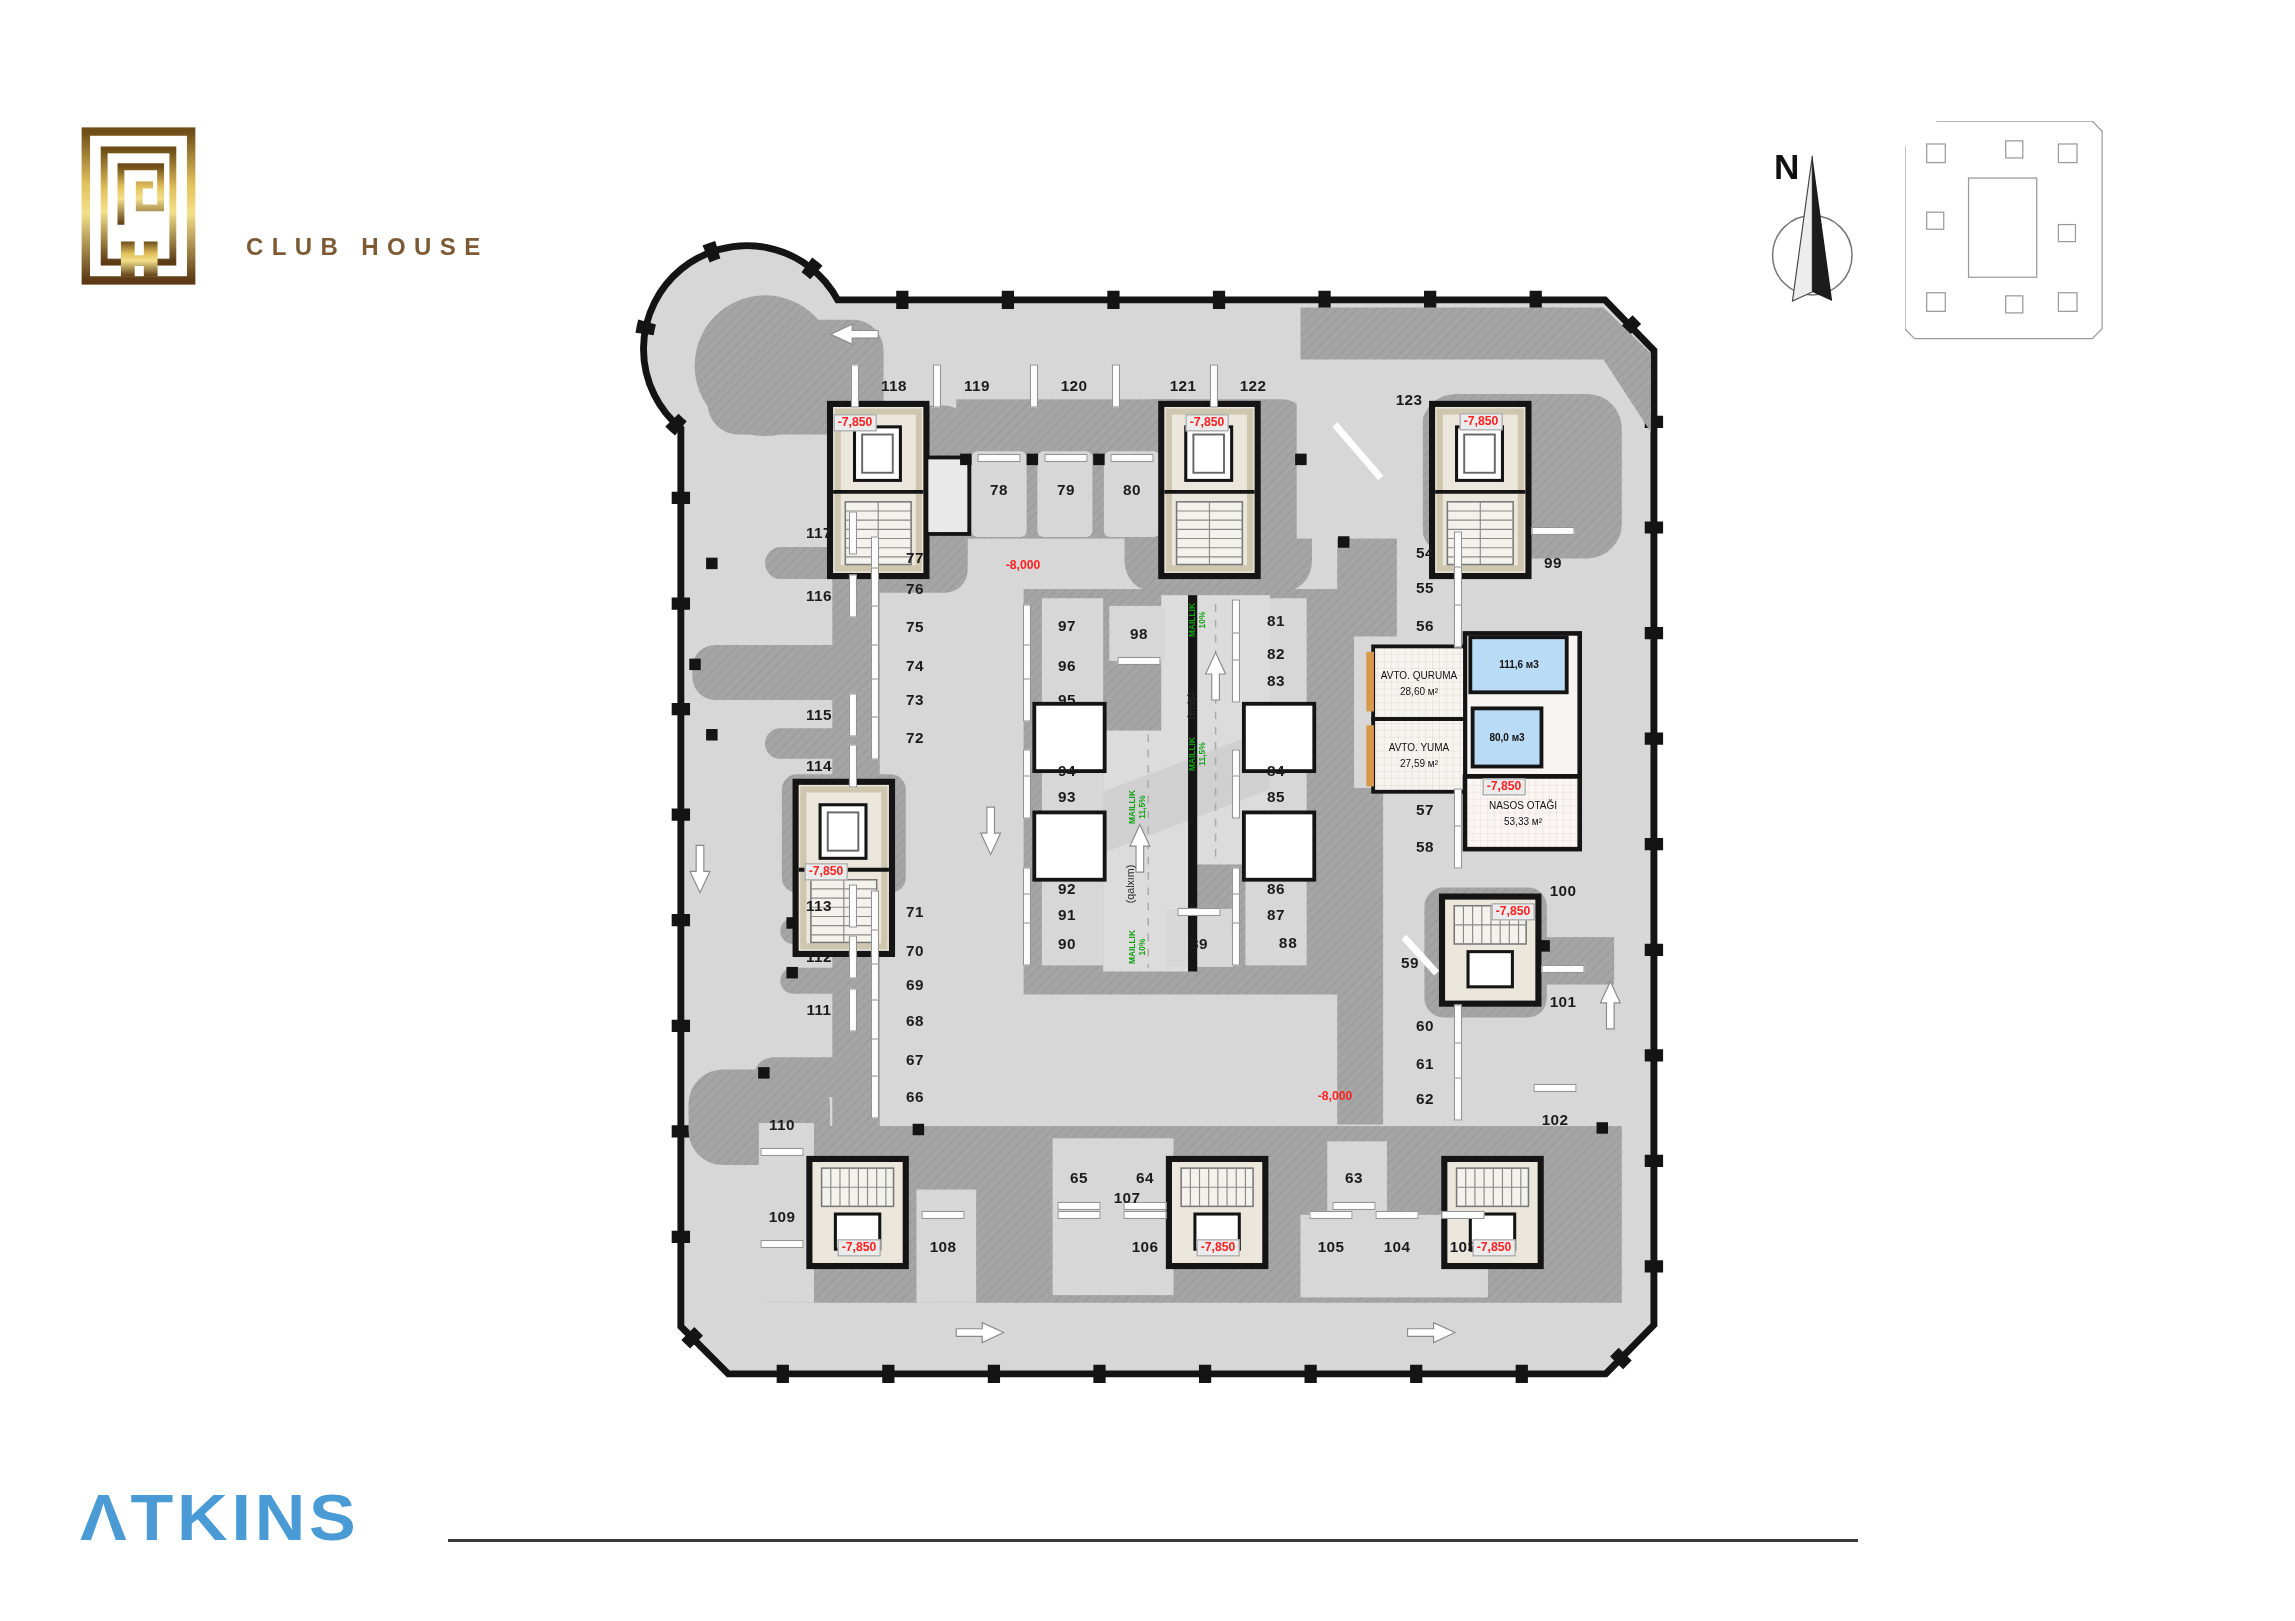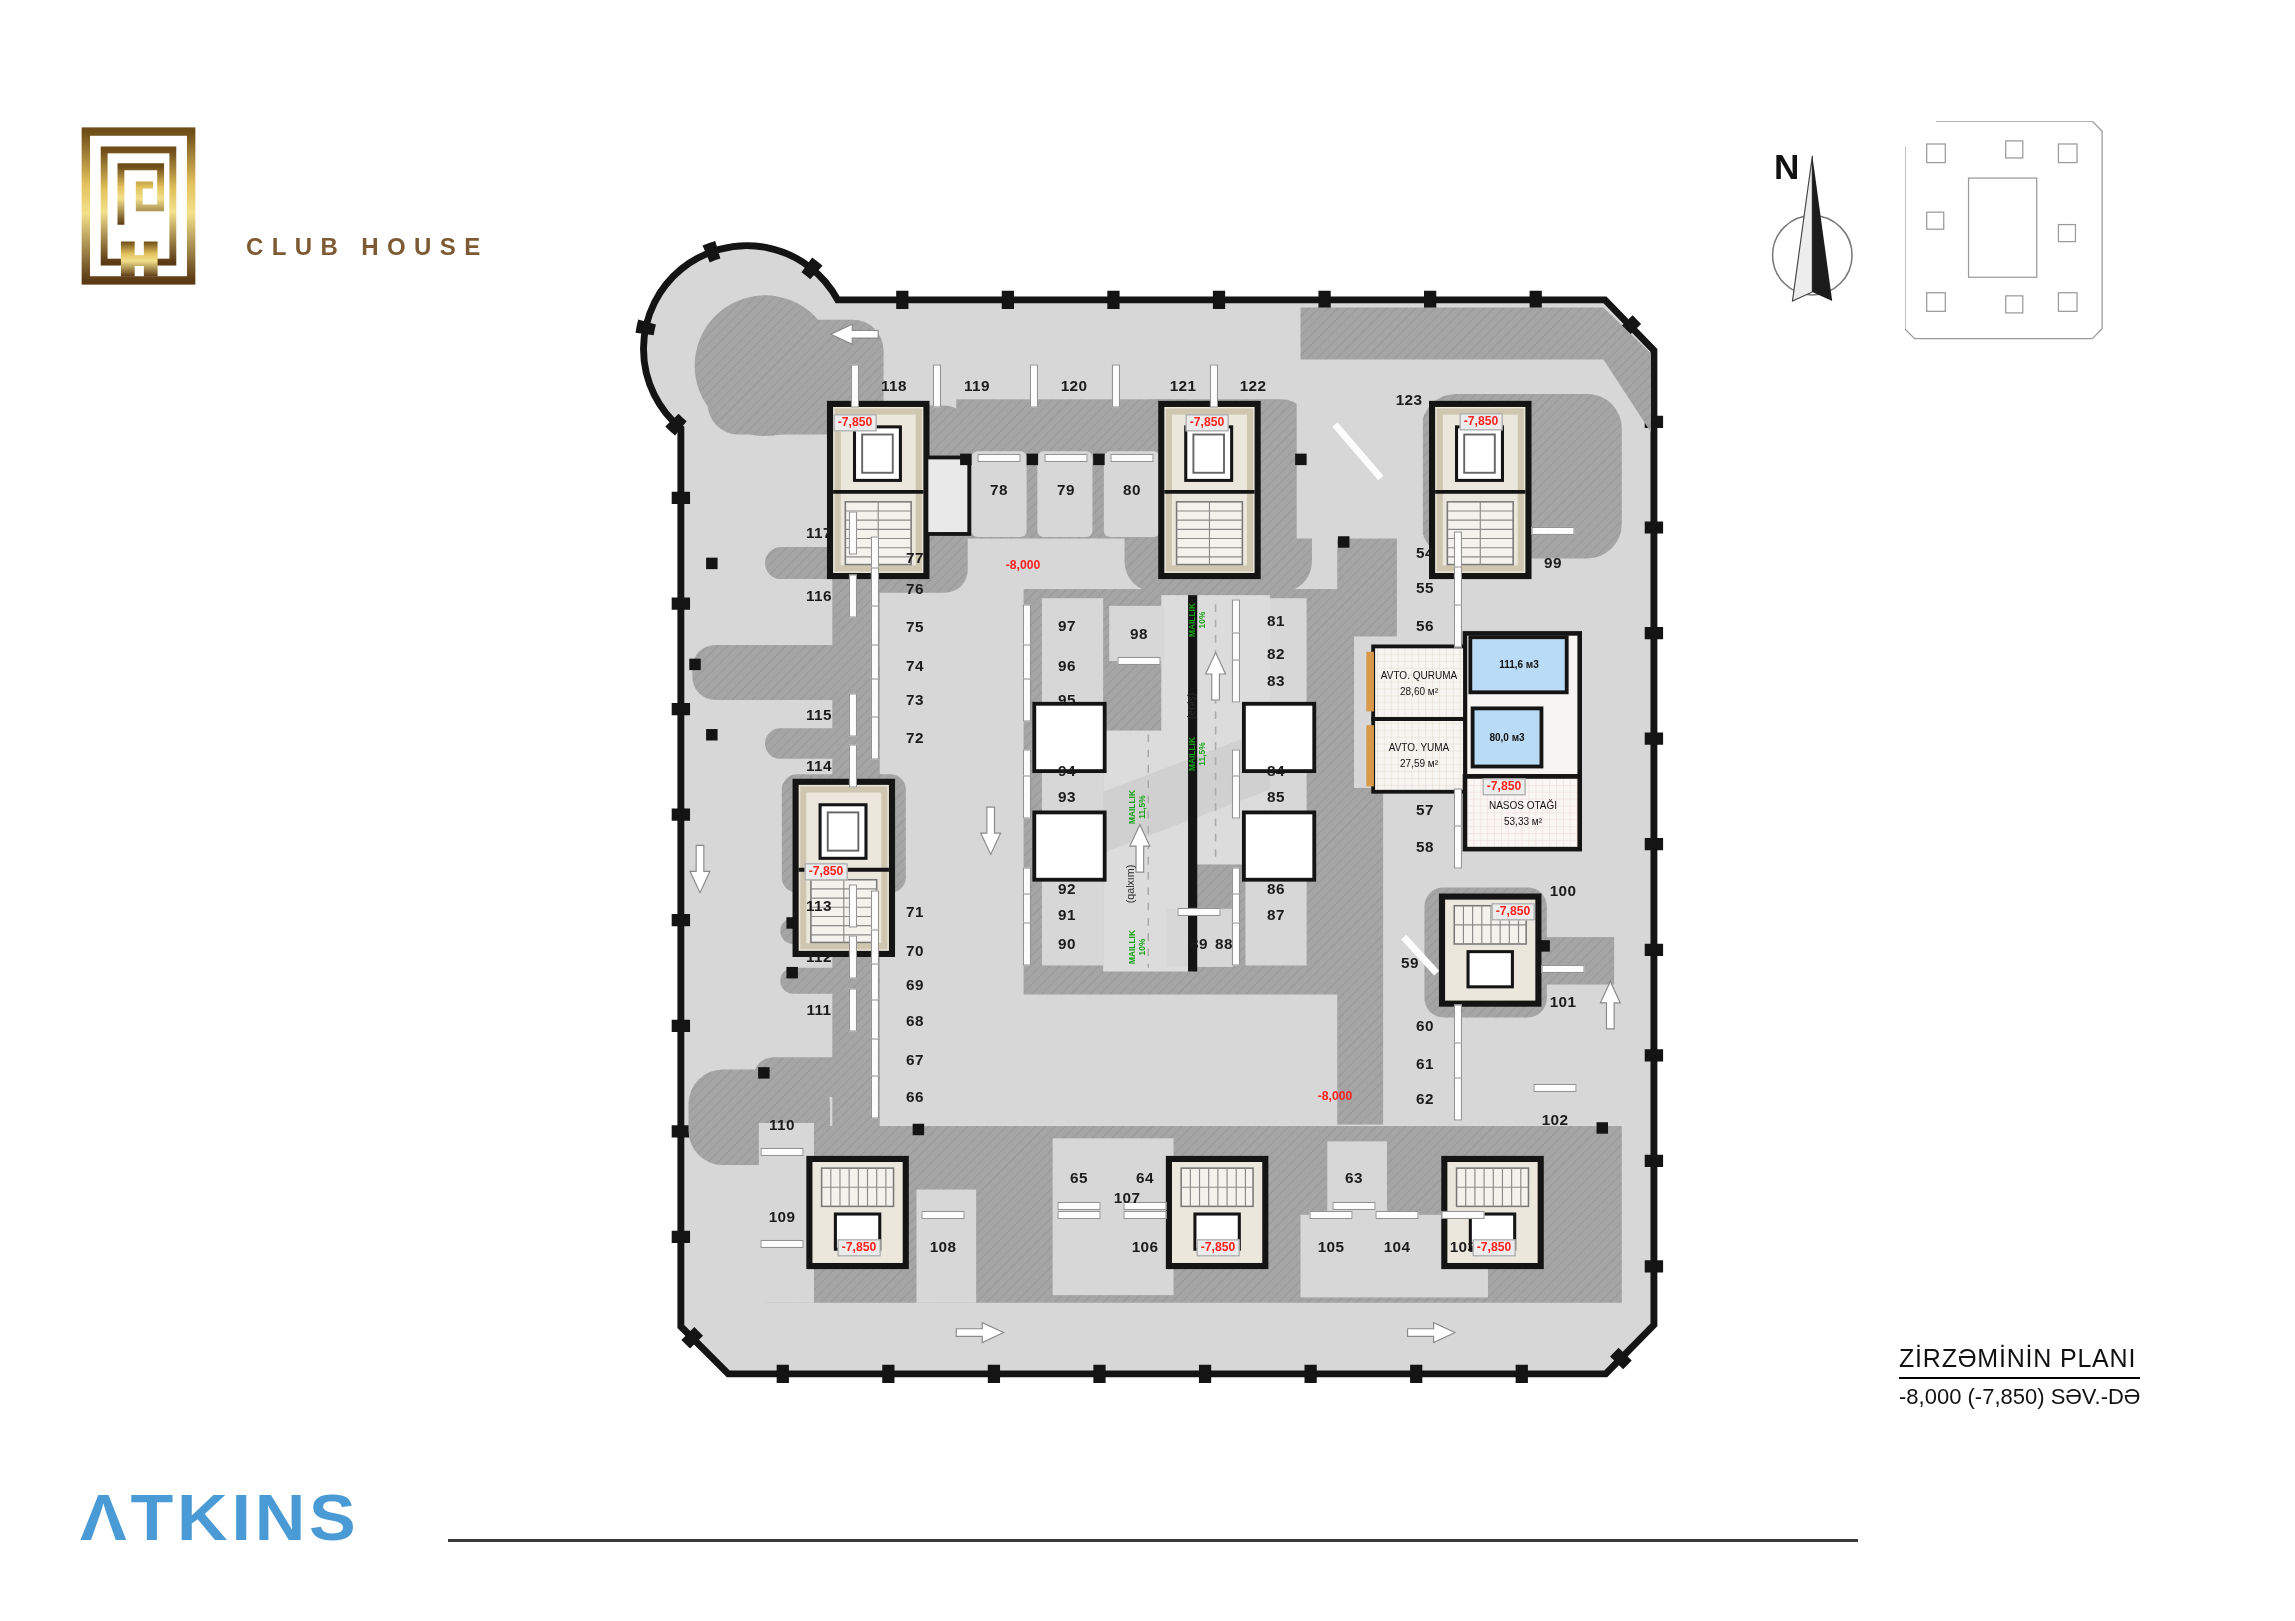--- a/index.html
+++ b/index.html
@@ -322,21 +322,21 @@
       <div class="num" style="left: 1276px; top: 681px;">83</div>
       <div class="tick v" style="left: 1236px; top: 681px;"></div>
       <div class="num" style="left: 1276px; top: 771px;">84</div>
       <div class="tick v" style="left: 1236px; top: 771px;"></div>
       <div class="num" style="left: 1276px; top: 797px;">85</div>
       <div class="tick v" style="left: 1236px; top: 797px;"></div>
       <div class="num" style="left: 1276px; top: 889px;">86</div>
       <div class="tick v" style="left: 1236px; top: 889px;"></div>
       <div class="num" style="left: 1276px; top: 915px;">87</div>
       <div class="tick v" style="left: 1236px; top: 915px;"></div>
-      <div class="num" style="left: 1224px; top: 944px;">88</div>
+      <div class="num" style="left: 1288px; top: 944px; font-family: Liberation Mono, monospace;">88</div>
       <div class="tick v" style="left: 1236px; top: 944px;"></div>
       <div class="num" style="left: 1425px; top: 553px;">54</div>
       <div class="tick v" style="left: 1458px; top: 553px;"></div>
       <div class="num" style="left: 1425px; top: 588px;">55</div>
       <div class="tick v" style="left: 1458px; top: 588px;"></div>
       <div class="num" style="left: 1425px; top: 626px;">56</div>
       <div class="tick v" style="left: 1458px; top: 626px;"></div>
       <div class="num" style="left: 1425px; top: 810px;">57</div>
       <div class="tick v" style="left: 1458px; top: 810px;"></div>
       <div class="num" style="left: 1425px; top: 847px;">58</div>
@@ -390,22 +390,18 @@
       <div class="grn" style="left: 1137px; top: 807px;">MAILLIK<br>11,5%</div>
       <div class="grn dark" style="left: 1130px; top: 884px;">(qalxım)</div>
       <div class="grn" style="left: 1137px; top: 947px;">MAILLIK<br>10%</div>
       <div class="room" style="left: 1419px; top: 683px;">AVTO. QURUMA<br>28,60 м²</div>
       <div class="room" style="left: 1419px; top: 755px;">AVTO. YUMA<br>27,59 м²</div>
       <div class="room bold" style="left: 1519px; top: 665px;">111,6 м3</div>
       <div class="room bold" style="left: 1507px; top: 738px;">80,0 м3</div>
       <div class="room" style="left: 1523px; top: 813px;">NASOS  OTAĞI<br>53,33 м²</div>
     </div>
 
-  <div id="title-block">
-    <div id="plan-title">ZİRZƏMİNİN  PLANI</div>
-    <div id="plan-level">-8,000 (-7,850)  SƏV.-DƏ</div>
-  </div>
 
   <div id="atkins">ΛTKINS</div>
   <div id="footer-rule"></div>
 
 </div>
 
 
 </body></html>

